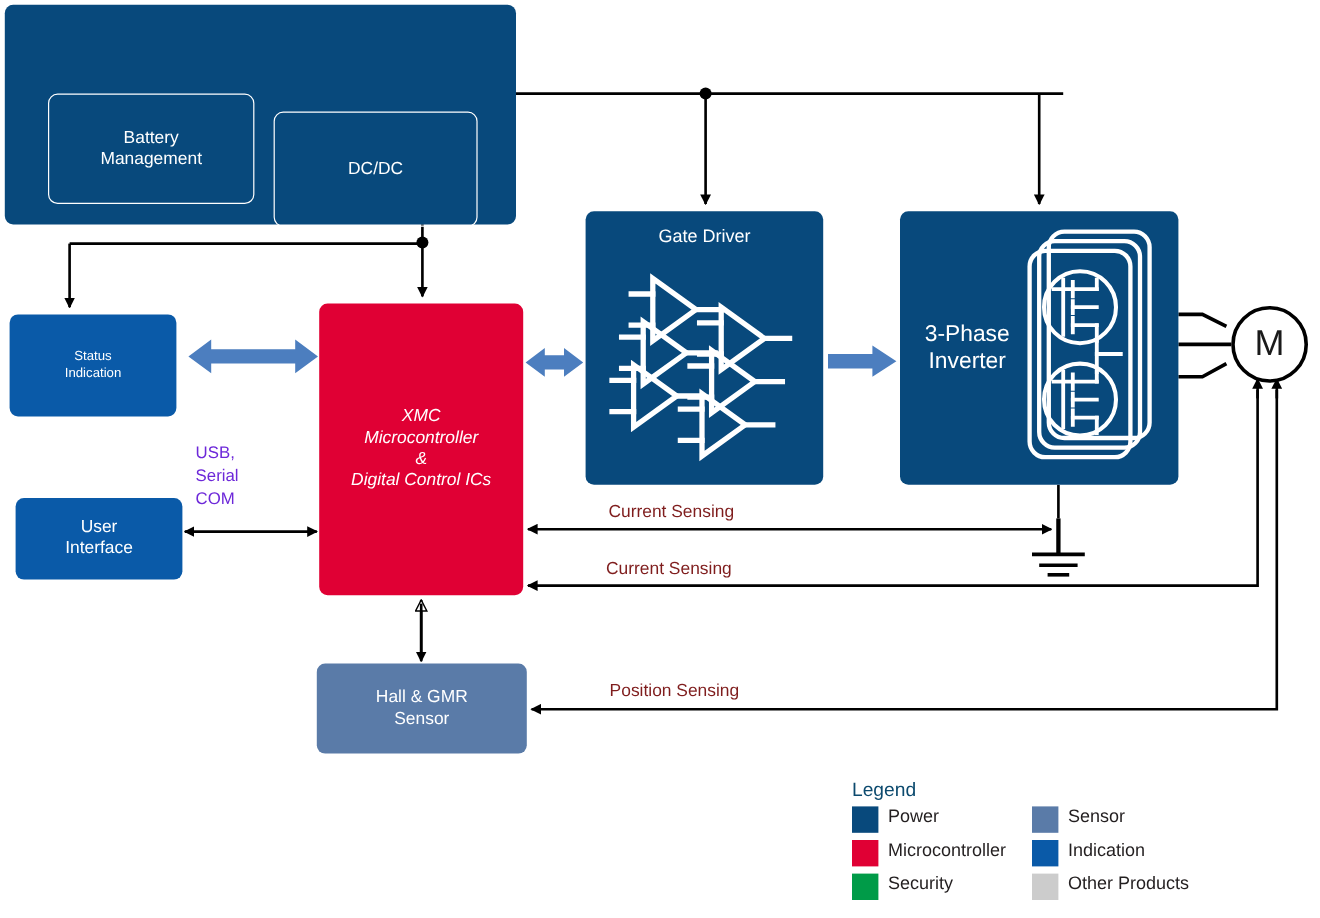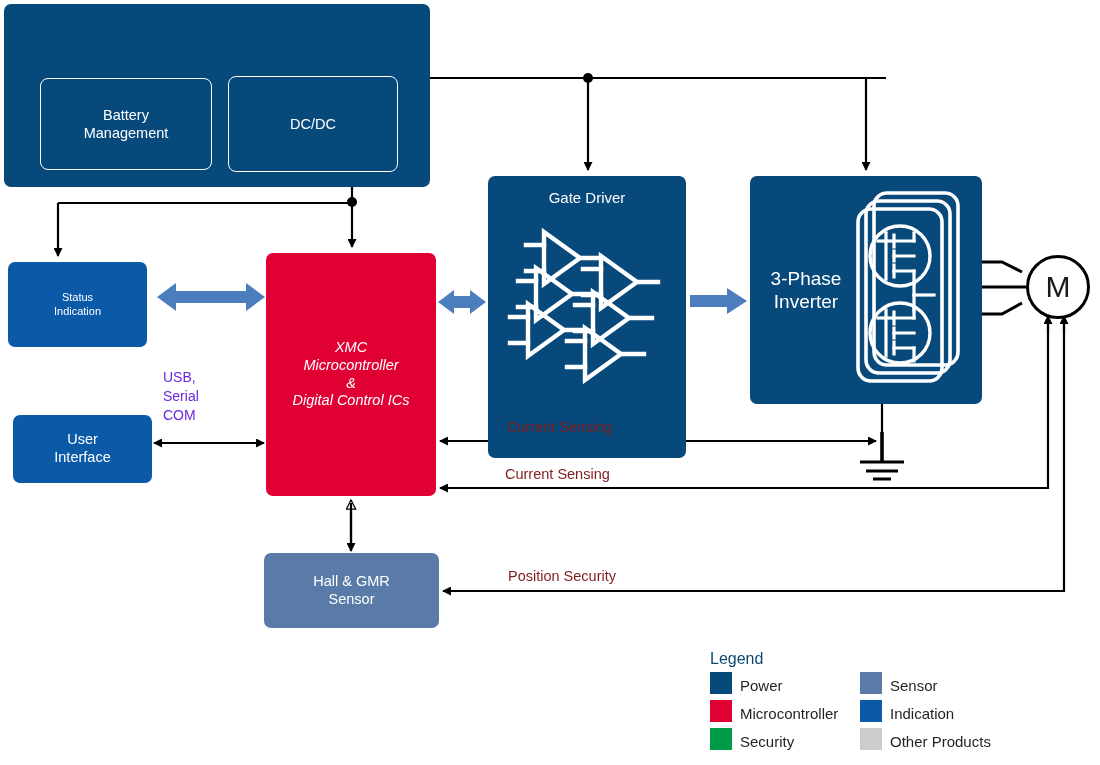--- a/index.html
+++ b/index.html
@@ -55,21 +55,21 @@
     background: transparent;
     display: flex;
     align-items: center;
     justify-content: center;
     color: #fff;
     font-size: 14.5px;
     text-align: center;
     line-height: 1.25;
   }
   #battery-management { left: 36px; top: 74px; width: 172px; height: 92px; }
-  #dc-dc            { left: 224px; top: 72px; width: 170px; height: 96px; }
+  #dc-dc            { left: 224px; top: 89px; width: 170px; height: 96px; }
 
   
   #status-indication {
     left: 8px; top: 262px;
     width: 139px; height: 85px;
     background: #0A5AA8;
     font-size: 11px;
   }
   
   #user-interface {
@@ -90,21 +90,21 @@
   
   #hall-gmr-sensor {
     left: 264px; top: 553px;
     width: 175px; height: 75px;
     background: #5A7BA8;
     font-size: 14.5px;
   }
   
   #gate-driver {
     left: 488px; top: 176px;
-    width: 198px; height: 282px;
+    width: 198px; height: 228px;
     background: #08497C;
     align-items: flex-start;
     justify-content: center;
     padding-top: 13px;
     font-size: 15px;
   }
   
   #three-phase-inverter {
     left: 750px; top: 176px;
     width: 232px; height: 228px;
@@ -160,21 +160,21 @@
   #legend-title {
     font-size: 16px;
     color: #0c4a6e;
     margin-bottom: 4px;
   }
   .legend-grid {
     display: grid;
     grid-template-columns: 150px 170px;
     row-gap: 6px;
   }
-  .legend-item { display: flex; align-items: flex-end; gap: 8px; }
+  .legend-item { display: flex; align-items: flex-start; gap: 8px; }
   .legend-swatch { width: 22px; height: 22px; flex: 0 0 22px; }
   .legend-text { font-size: 15px; color: #231f20; }
 </style>
 </head>
 <body>
 
 <div id="stage">
 
   <svg id="wires" viewBox="0 0 1100 765" width="1100" height="765" xmlns="http://www.w3.org/2000/svg">
     <defs>
@@ -329,21 +329,21 @@
 
   <div id="motor">
     <span>M</span>
   </div>
 
   <div id="usb-serial-com-label">USB,
 Serial
 COM</div>
   <div class="wire-label" id="label-current-sensing-1">Current Sensing</div>
   <div class="wire-label" id="label-current-sensing-2">Current Sensing</div>
-  <div class="wire-label" id="label-position-sensing">Position Security</div>
+  <div class="wire-label" id="label-position-sensing">Position Sensing</div>
 
   <div id="legend">
     <div id="legend-title">Legend</div>
     <div class="legend-grid">
       <div class="legend-item">
         <span class="legend-swatch" style="background:#08497C"></span>
         <span class="legend-text">Power</span>
       </div>
       <div class="legend-item">
         <span class="legend-swatch" style="background:#5A7BA8"></span>

